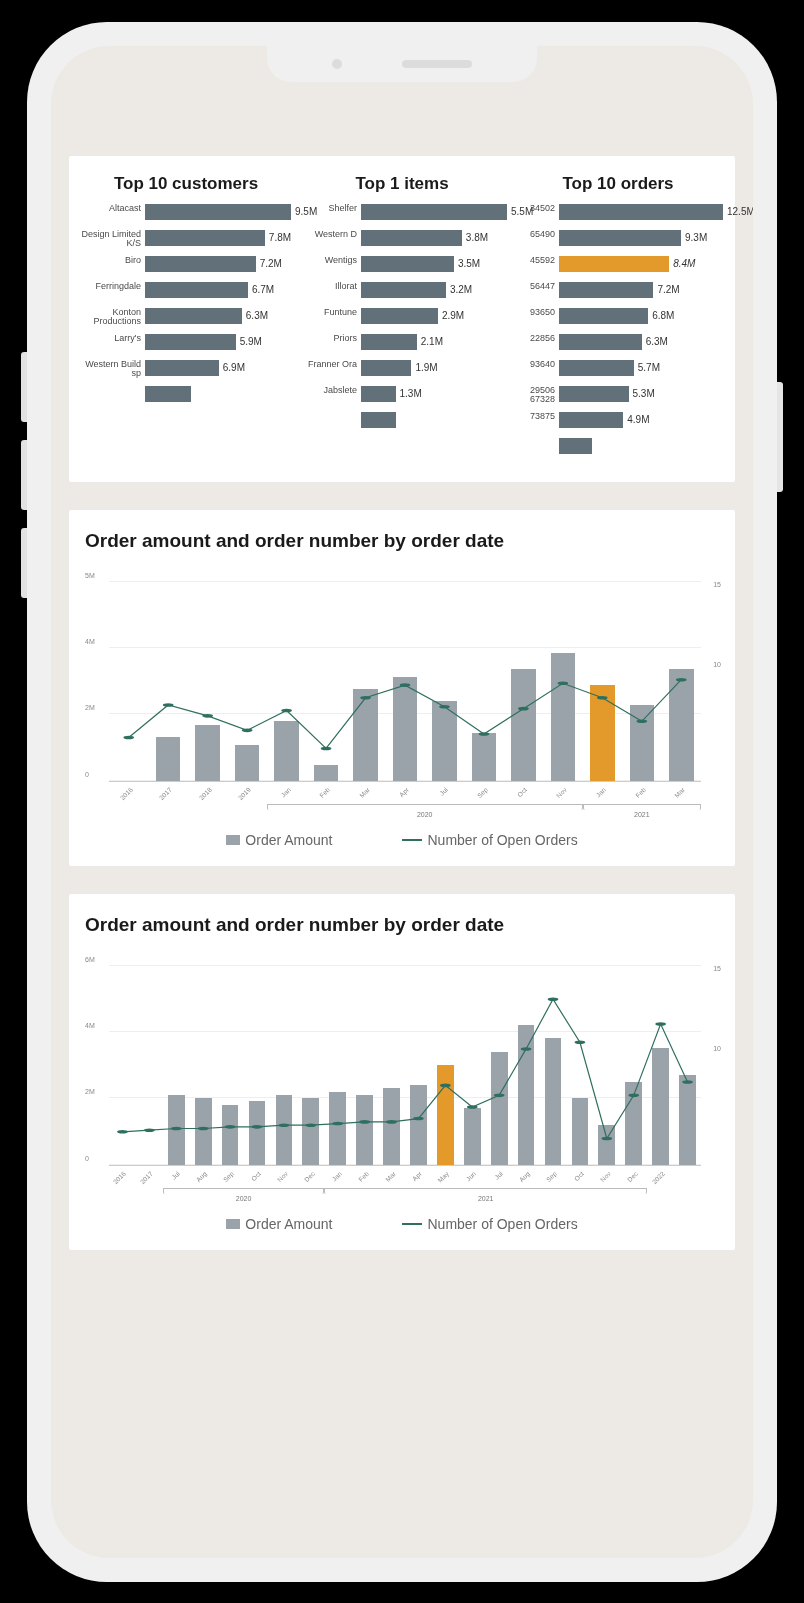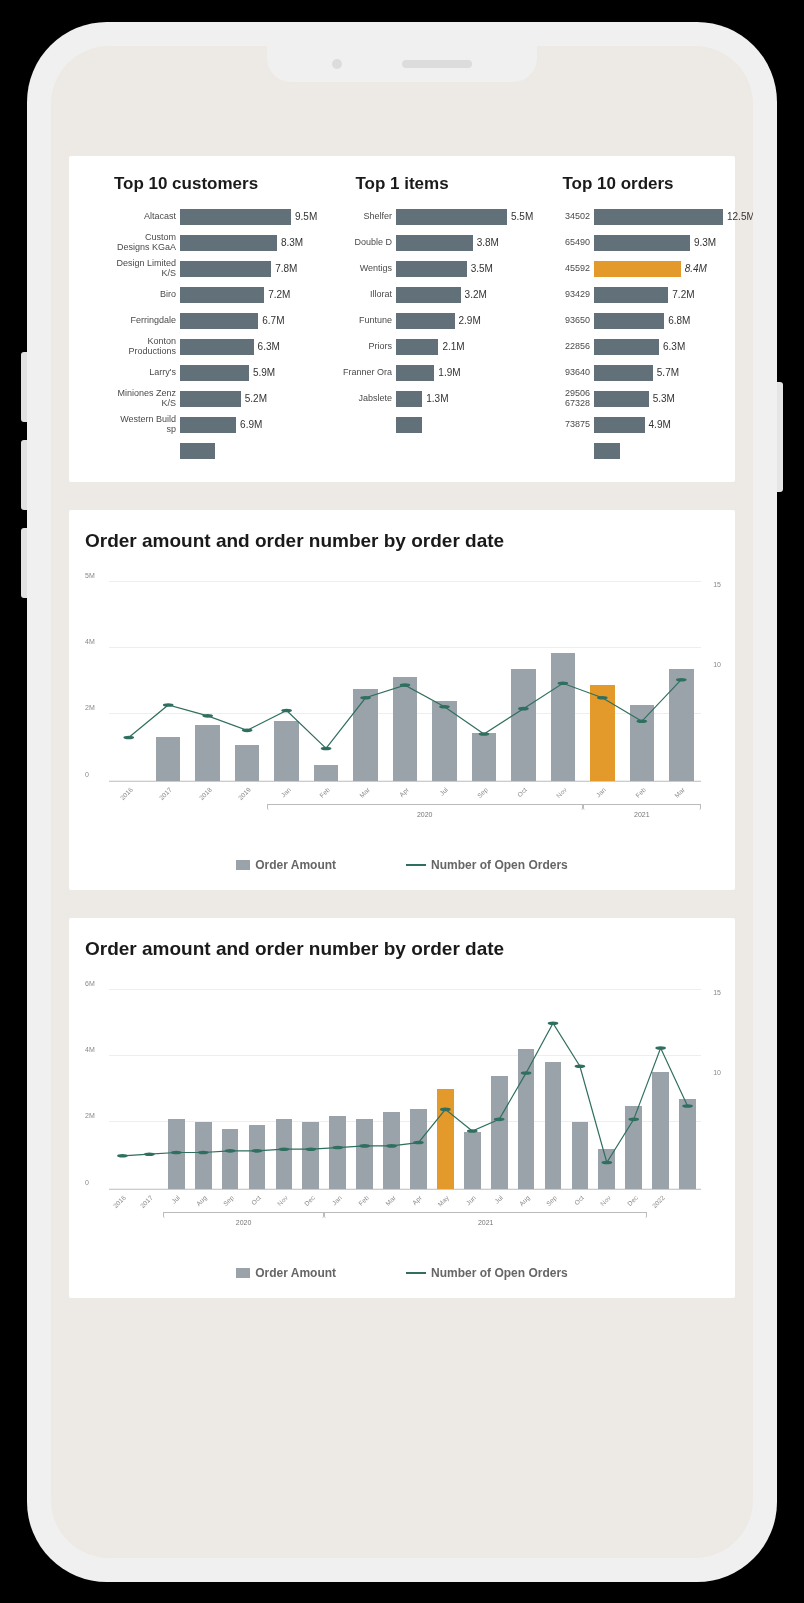--- a/index.html
+++ b/index.html
@@ -55,22 +55,22 @@
     margin-bottom: 28px;
     padding: 18px 12px 18px;
   }
   .top10-row { display: flex; gap: 6px; }
   .top10 { flex: 1; min-width: 0; }
   .top10 h3, .combo h3 {
     font-size: 17px; font-weight: 800; color: #1a1a1a;
     text-align: center; margin-bottom: 10px;
   }
   .hb-row {
-    display: flex; align-items: center; gap: 4px;
-    font-size: 9px; color: #4a4a4a; height: 26px; margin-left: 35px;
+    display: flex; gap: 4px;
+    font-size: 9px; color: #4a4a4a; height: 26px;
   }
   .hb-label {
     width: 60px; text-align: right; line-height: 1.05;
     overflow: hidden;
   }
   .top10-orders .hb-label { width: 42px; font-size:9px; }
   .hb-track { flex: 1; position: relative; height: 16px; }
   .hb-bar {
     position: absolute; left: 0; top: 0; bottom: 0;
     background: #62707a;
@@ -97,21 +97,21 @@
     transform-origin: left top; transform: rotate(-45deg) translateX(-100%);
     white-space:nowrap;
   }
   .x-group { position:absolute; top:22px; border-top:1px solid #bbb; height:6px;
              border-left:1px solid #bbb; border-right:1px solid #bbb; border-bottom:none;
              border-radius:0 0 2px 2px;}
   .x-group::after {
     content: attr(data-label); position:absolute; top:6px; left:50%;
     transform:translateX(-50%); font-size:7px; color:#777;
   }
-  .legend { margin-top:26px; display:flex; justify-content:center; gap:70px; font-size:12px; color:#666;font-weight:bold; }
+  .legend { display:flex; justify-content:center; gap:70px; font-size:14px; color:#666; }
   .legend .item { display:flex; align-items:center; gap:5px; }
   .legend .sw-bar { width:14px; height:10px; background:#9aa3aa; }
   .legend .sw-line { width:20px; height:2px; background:#2f6f5f; }
   .point { fill:#2f6f5f; }
   .series-line { fill:none; stroke:#2f6f5f; stroke-width:1.2; }
 </style>
 </head>
 <body>
 
 <div class="phone">
@@ -128,27 +128,20 @@
             <h3>Top 10 customers</h3>
             <div class="hb-list">
                 <div class="hb-row">
                   <div class="hb-label">Altacast</div>
                   <div class="hb-track">
                     <div class="hb-bar" style="width: 100%;"></div>
                     <div class="hb-val" style="left: calc(100%);">9.5M</div>
                   </div>
                 </div>
                 <div class="hb-row">
-                  <div class="hb-label">Custom Designs KGaA</div>
-                  <div class="hb-track">
-                    <div class="hb-bar" style="width: 87.3684%;"></div>
-                    <div class="hb-val" style="left: calc(87.3684%);">8.3M</div>
-                  </div>
-                </div>
-                <div class="hb-row">
                   <div class="hb-label">Design Limited K/S</div>
                   <div class="hb-track">
                     <div class="hb-bar" style="width: 82.1053%;"></div>
                     <div class="hb-val" style="left: calc(82.1053%);">7.8M</div>
                   </div>
                 </div>
                 <div class="hb-row">
                   <div class="hb-label">Biro</div>
                   <div class="hb-track">
                     <div class="hb-bar" style="width: 75.7895%;"></div>
@@ -167,27 +160,20 @@
                   <div class="hb-track">
                     <div class="hb-bar" style="width: 66.3158%;"></div>
                     <div class="hb-val" style="left: calc(66.3158%);">6.3M</div>
                   </div>
                 </div>
                 <div class="hb-row">
                   <div class="hb-label">Larry's</div>
                   <div class="hb-track">
                     <div class="hb-bar" style="width: 62.1053%;"></div>
                     <div class="hb-val" style="left: calc(62.1053%);">5.9M</div>
-                  </div>
-                </div>
-                <div class="hb-row">
-                  <div class="hb-label">Miniones Zenz K/S</div>
-                  <div class="hb-track">
-                    <div class="hb-bar" style="width: 54.7368%;"></div>
-                    <div class="hb-val" style="left: calc(54.7368%);">5.2M</div>
                   </div>
                 </div>
                 <div class="hb-row">
                   <div class="hb-label">Western Build sp</div>
                   <div class="hb-track">
                     <div class="hb-bar" style="width: 50.5263%;"></div>
                     <div class="hb-val" style="left: calc(50.5263%);">6.9M</div>
                   </div>
                 </div>
                 <div class="hb-row">
@@ -203,21 +189,21 @@
             <h3>Top 1 items</h3>
             <div class="hb-list">
                 <div class="hb-row">
                   <div class="hb-label">Shelfer</div>
                   <div class="hb-track">
                     <div class="hb-bar" style="width: 100%;"></div>
                     <div class="hb-val" style="left: calc(100%);">5.5M</div>
                   </div>
                 </div>
                 <div class="hb-row">
-                  <div class="hb-label">Double D</div>
+                  <div class="hb-label">Western D</div>
                   <div class="hb-track">
                     <div class="hb-bar" style="width: 69.0909%;"></div>
                     <div class="hb-val" style="left: calc(69.0909%);">3.8M</div>
                   </div>
                 </div>
                 <div class="hb-row">
                   <div class="hb-label">Wentigs</div>
                   <div class="hb-track">
                     <div class="hb-bar" style="width: 63.6364%;"></div>
                     <div class="hb-val" style="left: calc(63.6364%);">3.5M</div>
@@ -285,21 +271,21 @@
                   </div>
                 </div>
                 <div class="hb-row">
                   <div class="hb-label">45592</div>
                   <div class="hb-track">
                     <div class="hb-bar hl" style="width: 67.2%;"></div>
                     <div class="hb-val" style="left: calc(67.2%); font-style: italic;">8.4M</div>
                   </div>
                 </div>
                 <div class="hb-row">
-                  <div class="hb-label">93429</div>
+                  <div class="hb-label">56447</div>
                   <div class="hb-track">
                     <div class="hb-bar" style="width: 57.6%;"></div>
                     <div class="hb-val" style="left: calc(57.6%);">7.2M</div>
                   </div>
                 </div>
                 <div class="hb-row">
                   <div class="hb-label">93650</div>
                   <div class="hb-track">
                     <div class="hb-bar" style="width: 54.4%;"></div>
                     <div class="hb-val" style="left: calc(54.4%);">6.8M</div>

